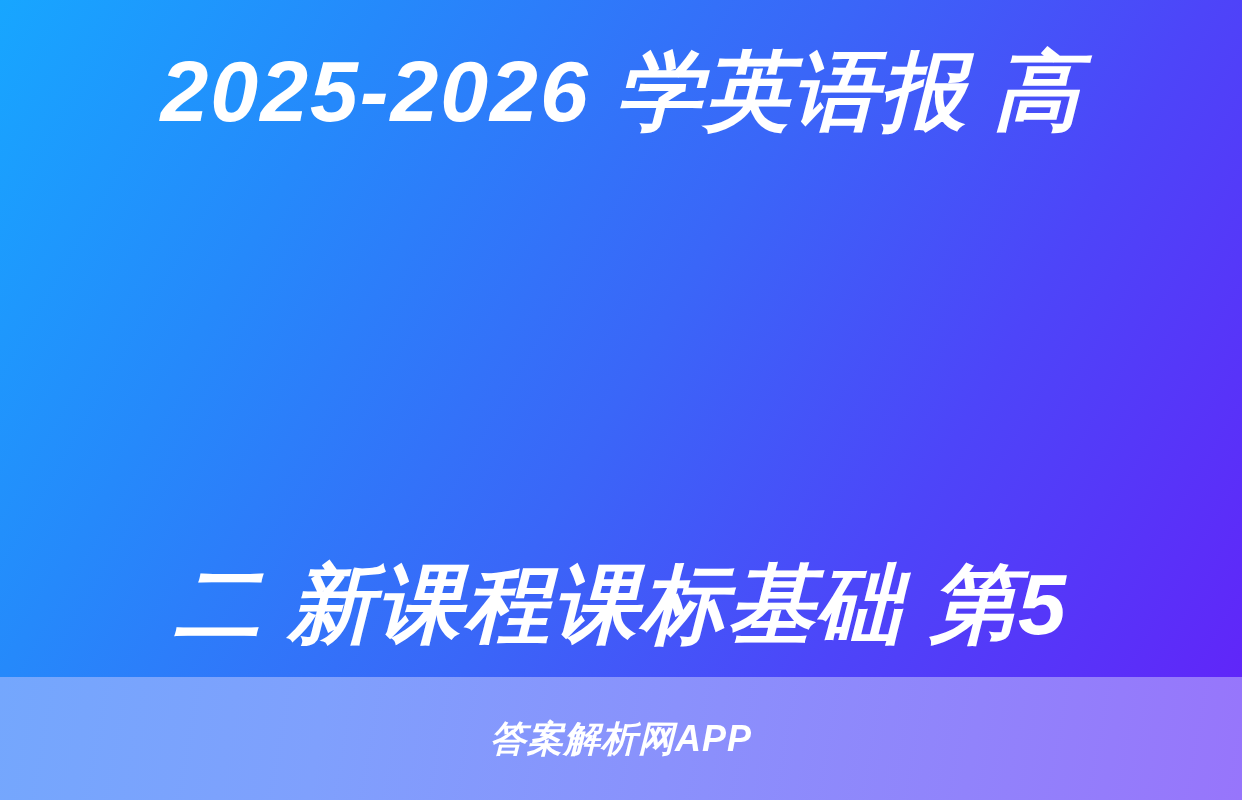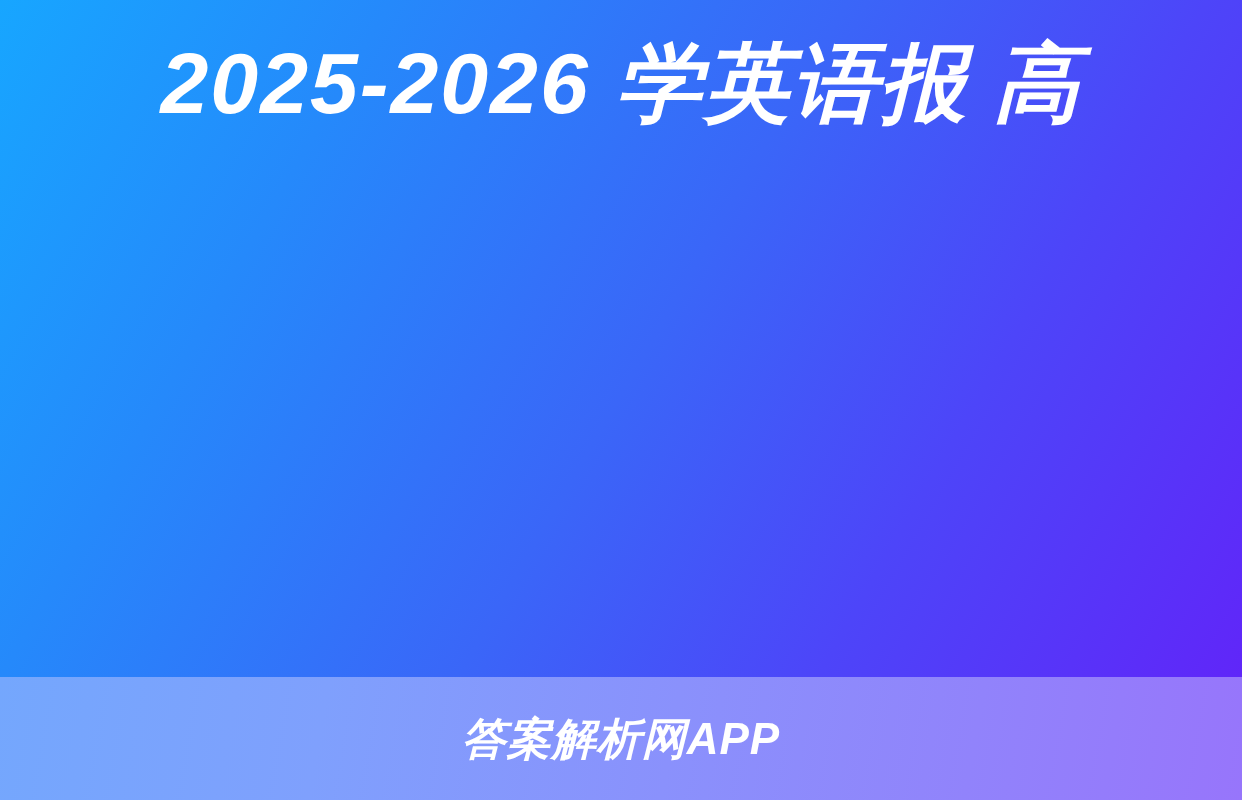--- a/index.html
+++ b/index.html
@@ -26,21 +26,21 @@
     left: 0;
     top: 0;
     width: 1242px;
     height: 677px;
     background: linear-gradient(120deg, #17A6FF 0%, #2589FB 24%, #3A66F8 52%, #4D45F9 74%, #6026F9 100%);
   }
 
   #title-block {
     position: absolute;
     left: 0;
-    top: 8px;
+    top: 16px;
     width: 1242px;
     height: 677px;
     display: flex;
     flex-direction: column;
     align-items: center;
     justify-content: space-between;
     box-sizing: border-box;
     padding: 0 60px 14px 60px;
   }
 
@@ -64,37 +64,38 @@
     width: 1242px;
     height: 123px;
     background: linear-gradient(100deg, #74A7FD 0%, #7FA0FD 26%, #8A91FC 54%, #9183FB 78%, #9775FB 100%);
     display: flex;
     align-items: center;
     justify-content: center;
   }
 
   #watermark {
     color: #ffffff;
-    font-size: 44px;
+    font-size: 36px;
     font-weight: 700;
     font-style: italic;
     letter-spacing: 1px;
     line-height: 1;
     white-space: nowrap;
     font-family: "Liberation Sans", "DejaVu Sans", sans-serif;
   }
 </style>
 </head>
 <body>
 
 <div id="card">
 
   <div id="banner">
     <div id="title-block">
       <div class="title-line">2025-2026 学英语报 高</div>
+      <div class="title-line">二 新课程课标基础 第5</div>
     </div>
   </div>
 
   <div id="footer-band">
     <div id="watermark">答案解析网APP</div>
   </div>
 
 </div>
 
 </body></html>

